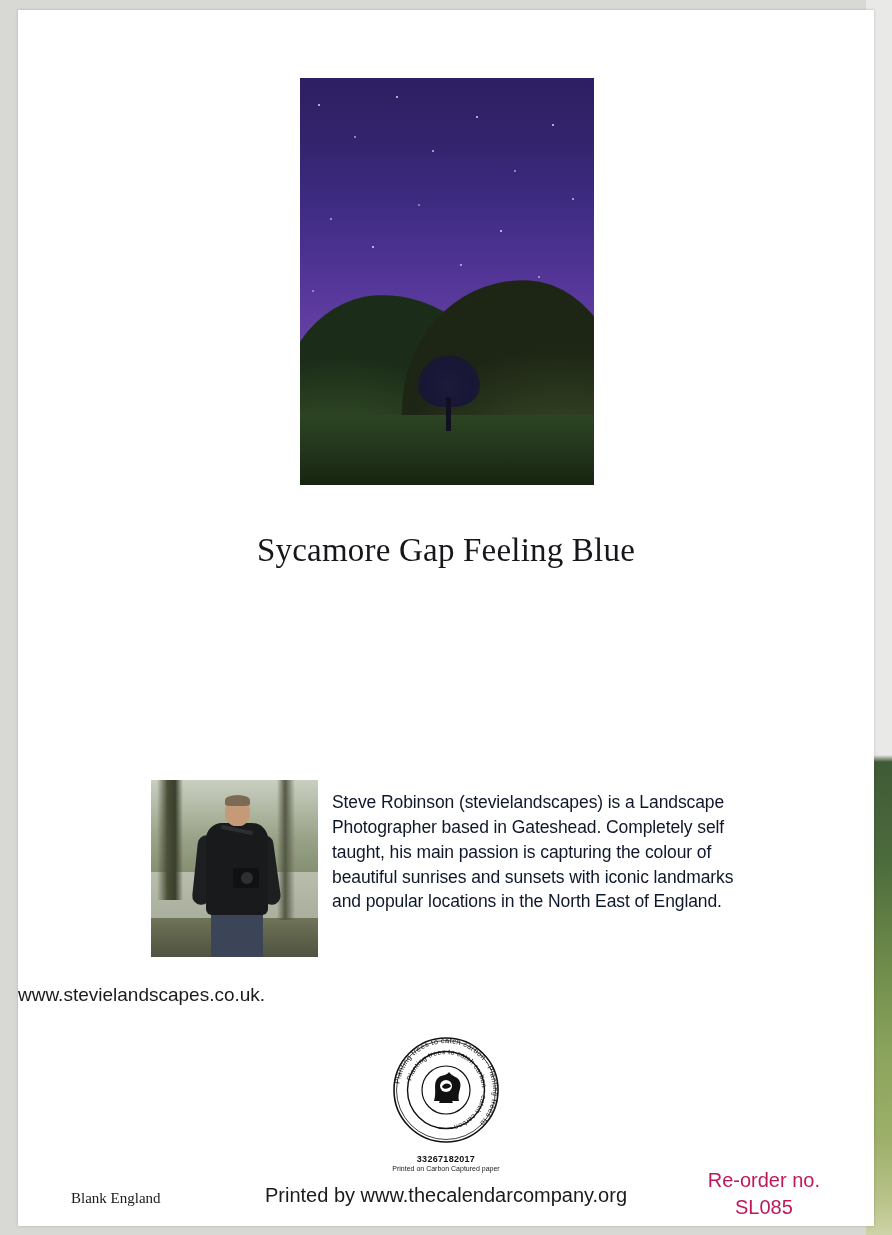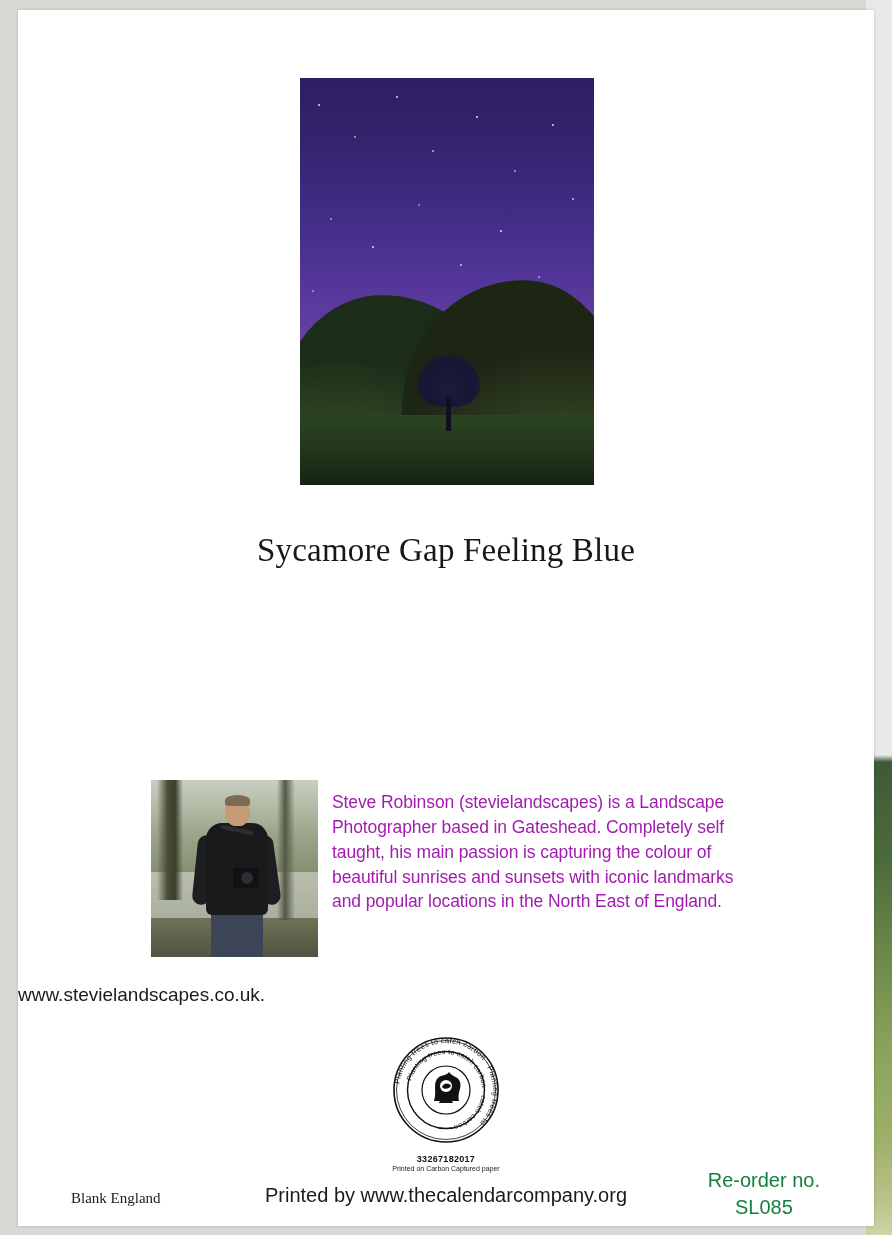--- a/index.html
+++ b/index.html
@@ -229,21 +229,21 @@
   }
 
   .bio-text {
     position: absolute;
     left: 314px;
     top: 780px;
     width: 420px;
     font-family: "Liberation Sans", sans-serif;
     font-size: 17.5px;
     line-height: 1.42;
-    color: #a21caf;
+    color: #0f172a;
     letter-spacing: -0.1px;
   }
 
   .website {
     position: absolute;
     left: 0; right: 0;
     top: 974px;
     text-align: left;
     font-family: "Liberation Sans", sans-serif;
     font-size: 19px;
@@ -292,21 +292,21 @@
     font-size: 20px;
     color: #1b1b1d;
   }
   .reorder {
     position: absolute;
     right: 54px;
     top: 1157px;
     text-align: center;
     font-family: "Liberation Sans", sans-serif;
     font-size: 20px;
-    color: #15803d;
+    color: #be185d;
     line-height: 1.35;
   }
 </style>
 </head>
 <body>
 
 <div id="page">
 
   <div class="backdrop-strip"></div>
 

